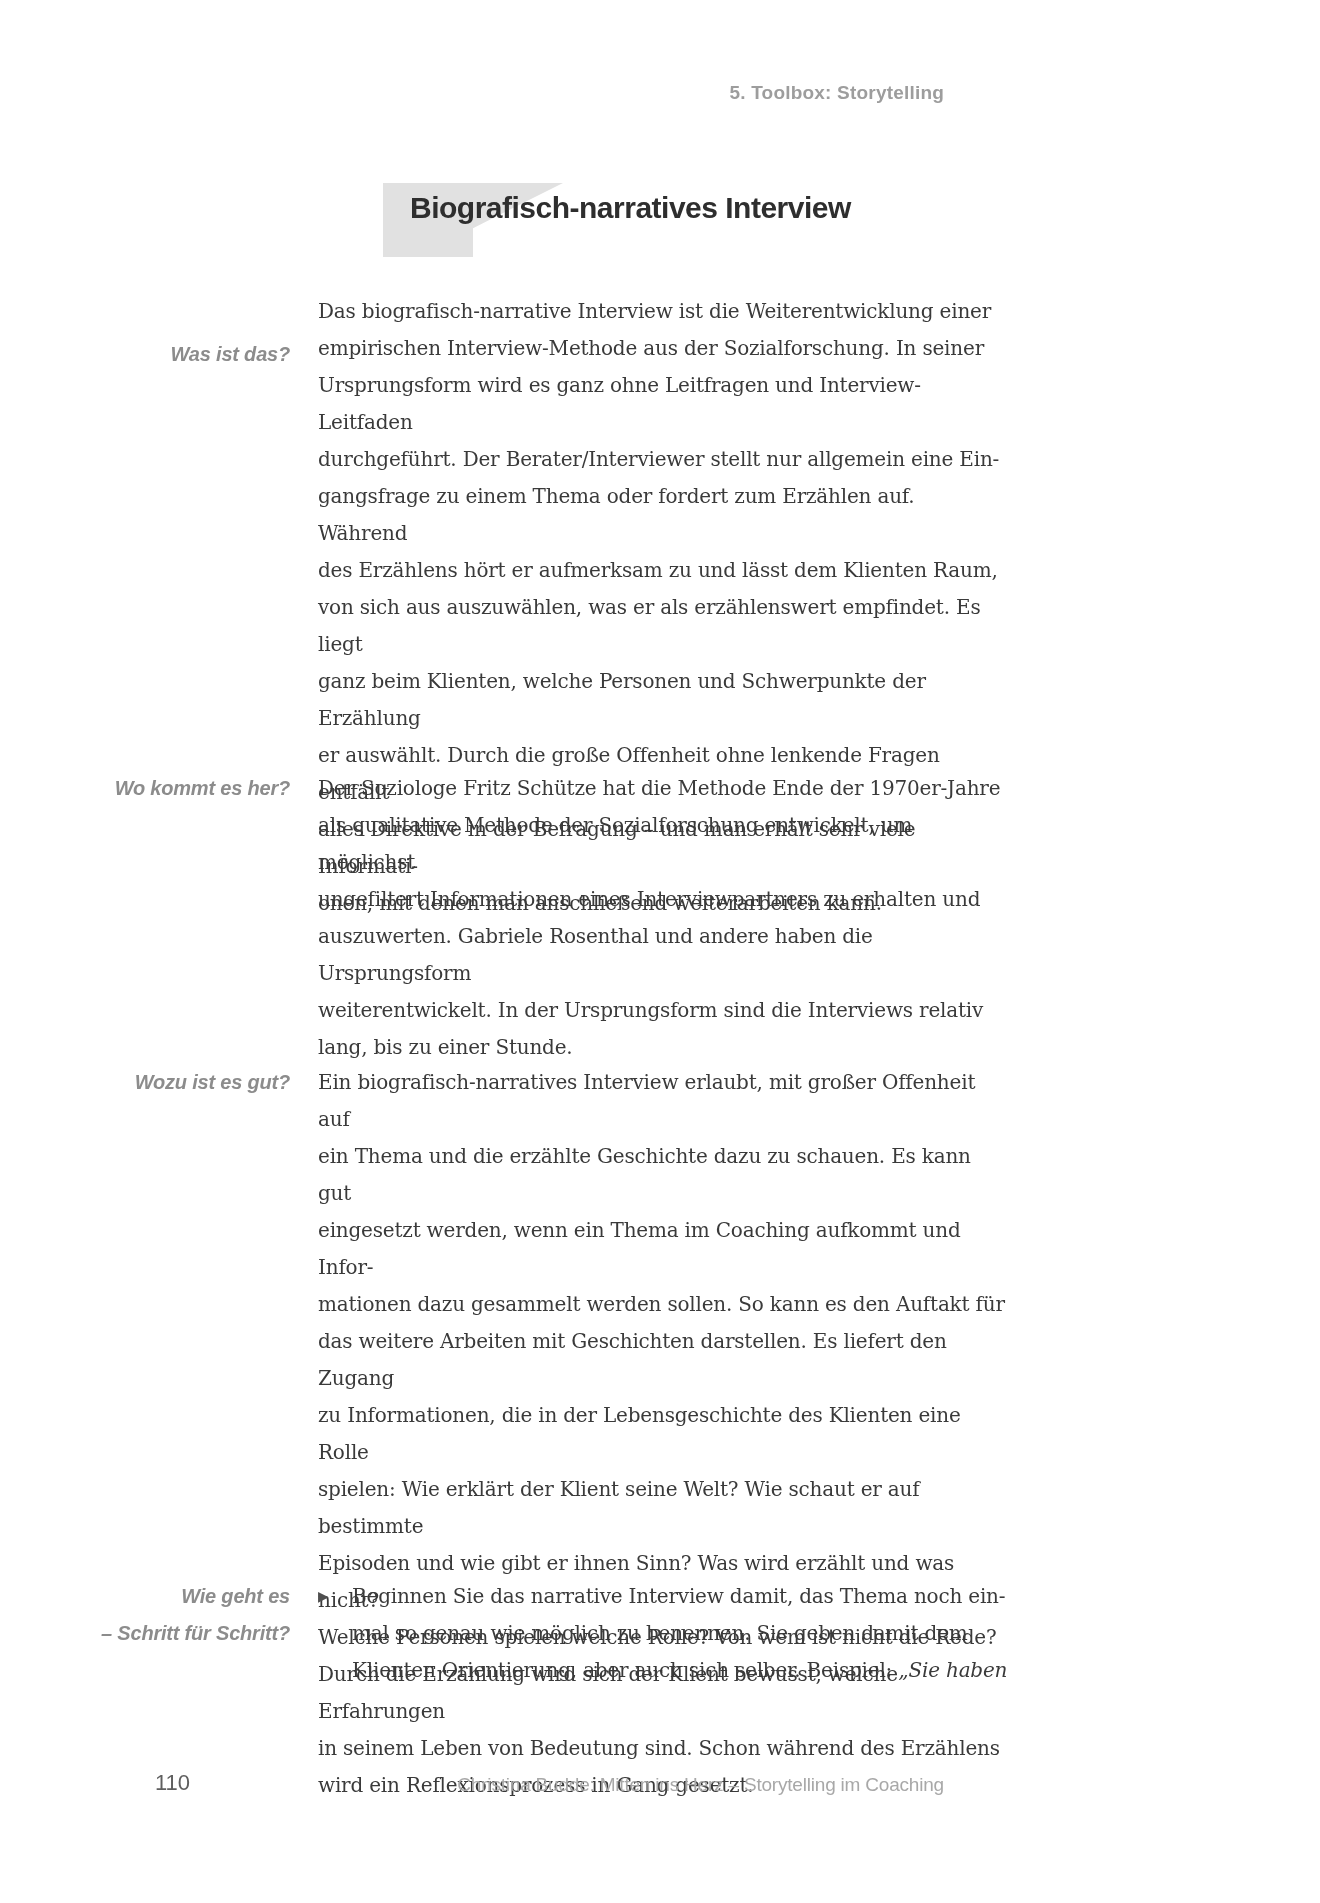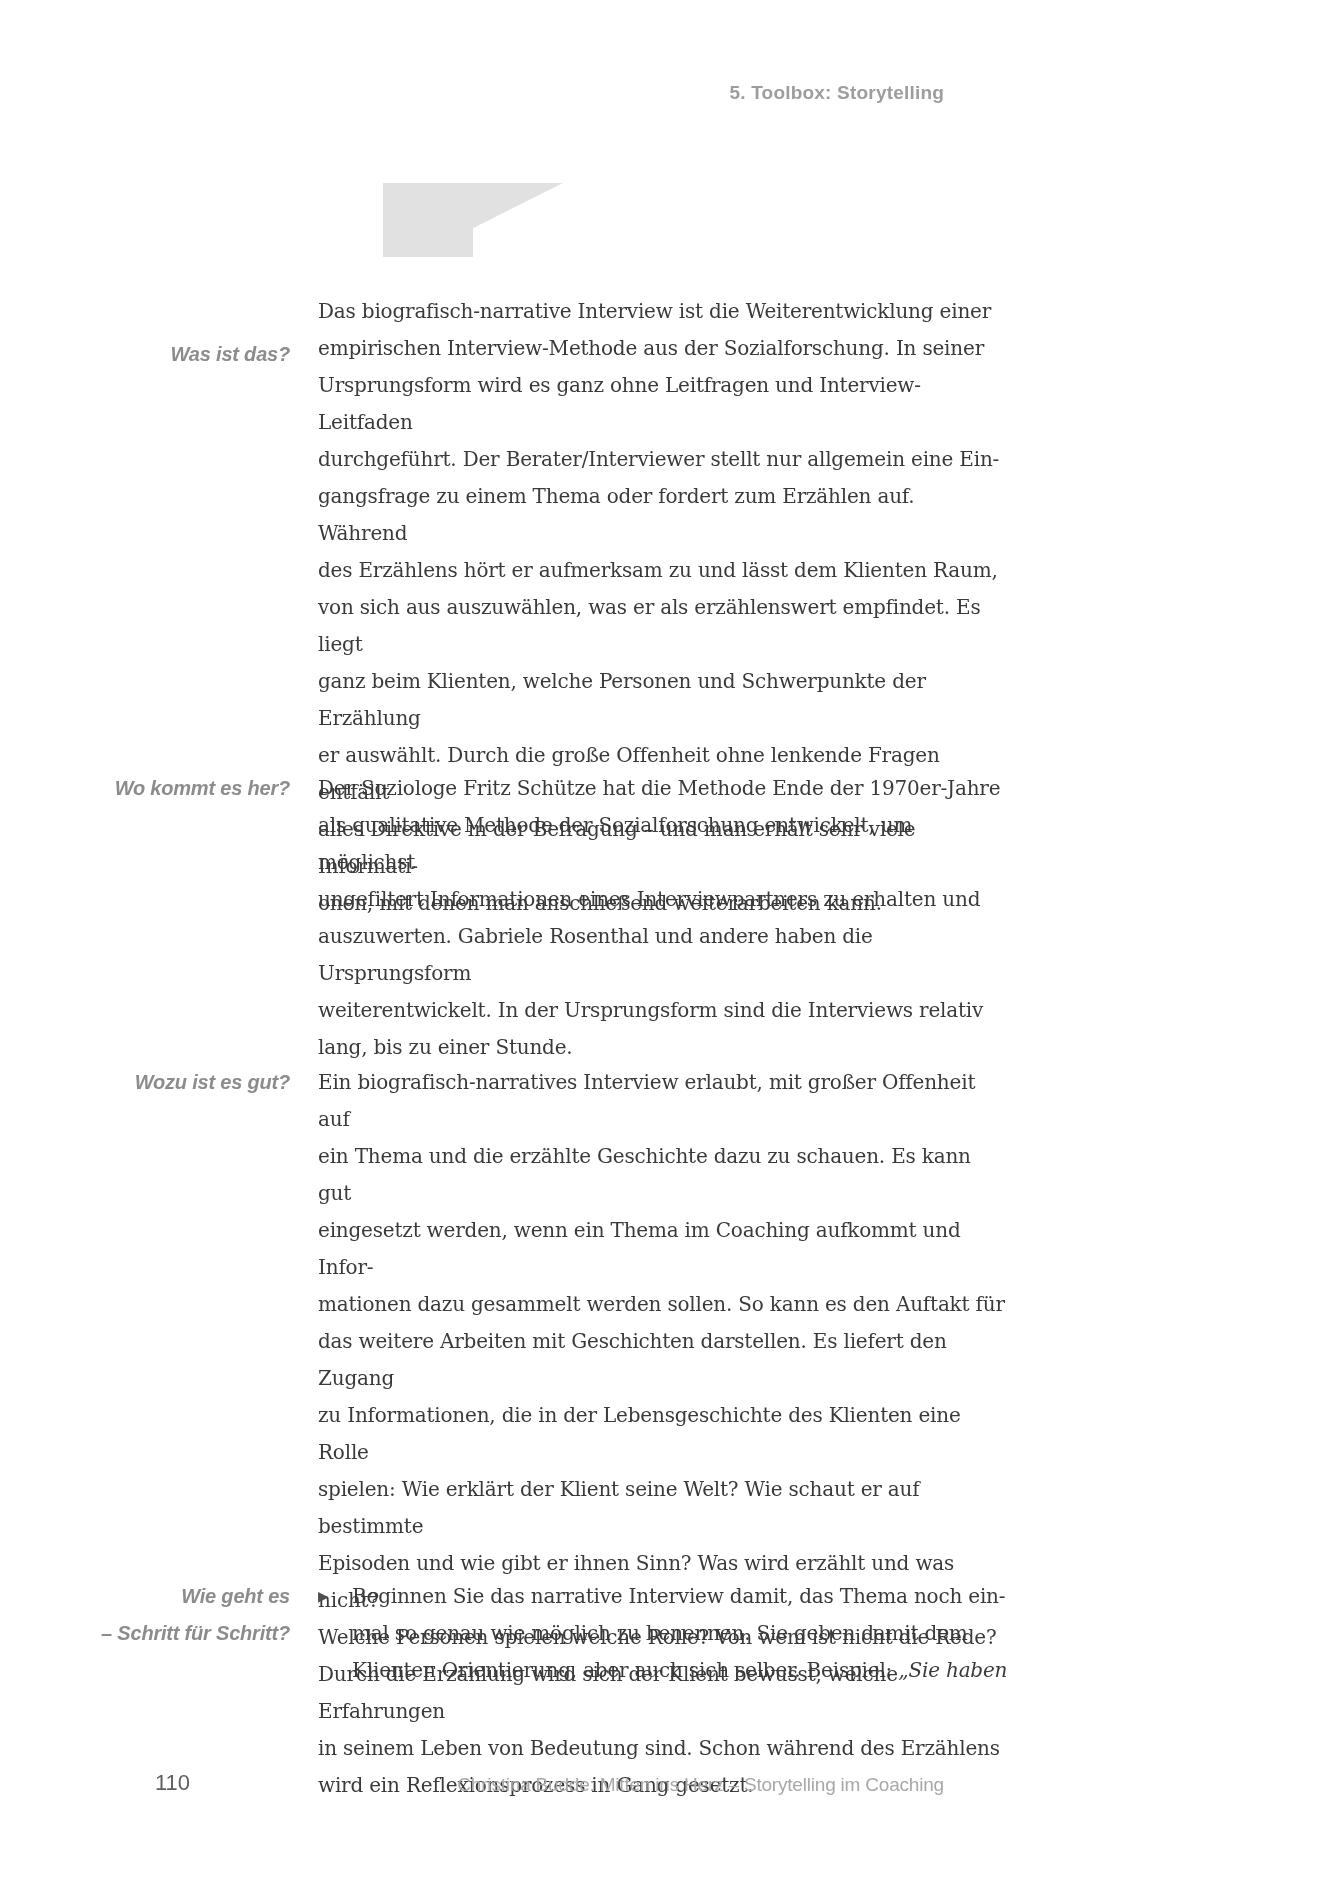--- a/index.html
+++ b/index.html
@@ -56,20 +56,21 @@
   }
 </style>
 </head>
 <body>
 
 <div class="page">
 
   <div class="running-header">5. Toolbox: Storytelling</div>
 
   <div class="title-flag"></div>
+  <h1 class="chapter-title">Biografisch-narratives Interview</h1>
 
   <div class="margin-label" style="top:293px;margin-top:43px;">Was ist das?</div>
   <div class="body-col" style="top:293px;">
     <span>Das biografisch-narrative Interview ist die Weiterentwicklung einer<br>empirischen Interview-Methode aus der Sozialforschung. In seiner<br>Ursprungsform wird es ganz ohne Leitfragen und Interview-Leitfaden<br>durchgeführt. Der Berater/Interviewer stellt nur allgemein eine Ein-<br>gangsfrage zu einem Thema oder fordert zum Erzählen auf. Während<br>des Erzählens hört er aufmerksam zu und lässt dem Klienten Raum,<br>von sich aus auszuwählen, was er als erzählenswert empfindet. Es liegt<br>ganz beim Klienten, welche Personen und Schwerpunkte der Erzählung<br>er auswählt. Durch die große Offenheit ohne lenkende Fragen entfällt<br>alles Direktive in der Befragung – und man erhält sehr viele Informati-<br>onen, mit denen man anschließend weiterarbeiten kann.</span>
   </div>
 
   <div class="margin-label" style="top:770px;">Wo kommt es her?</div>
   <div class="body-col" style="top:770px;">
     <span>Der Soziologe Fritz Schütze hat die Methode Ende der 1970er-Jahre<br>als qualitative Methode der Sozialforschung entwickelt, um möglichst<br>ungefiltert Informationen eines Interviewpartners zu erhalten und<br>auszuwerten. Gabriele Rosenthal und andere haben die Ursprungsform<br>weiterentwickelt. In der Ursprungsform sind die Interviews relativ<br>lang, bis zu einer Stunde.</span>
   </div>

